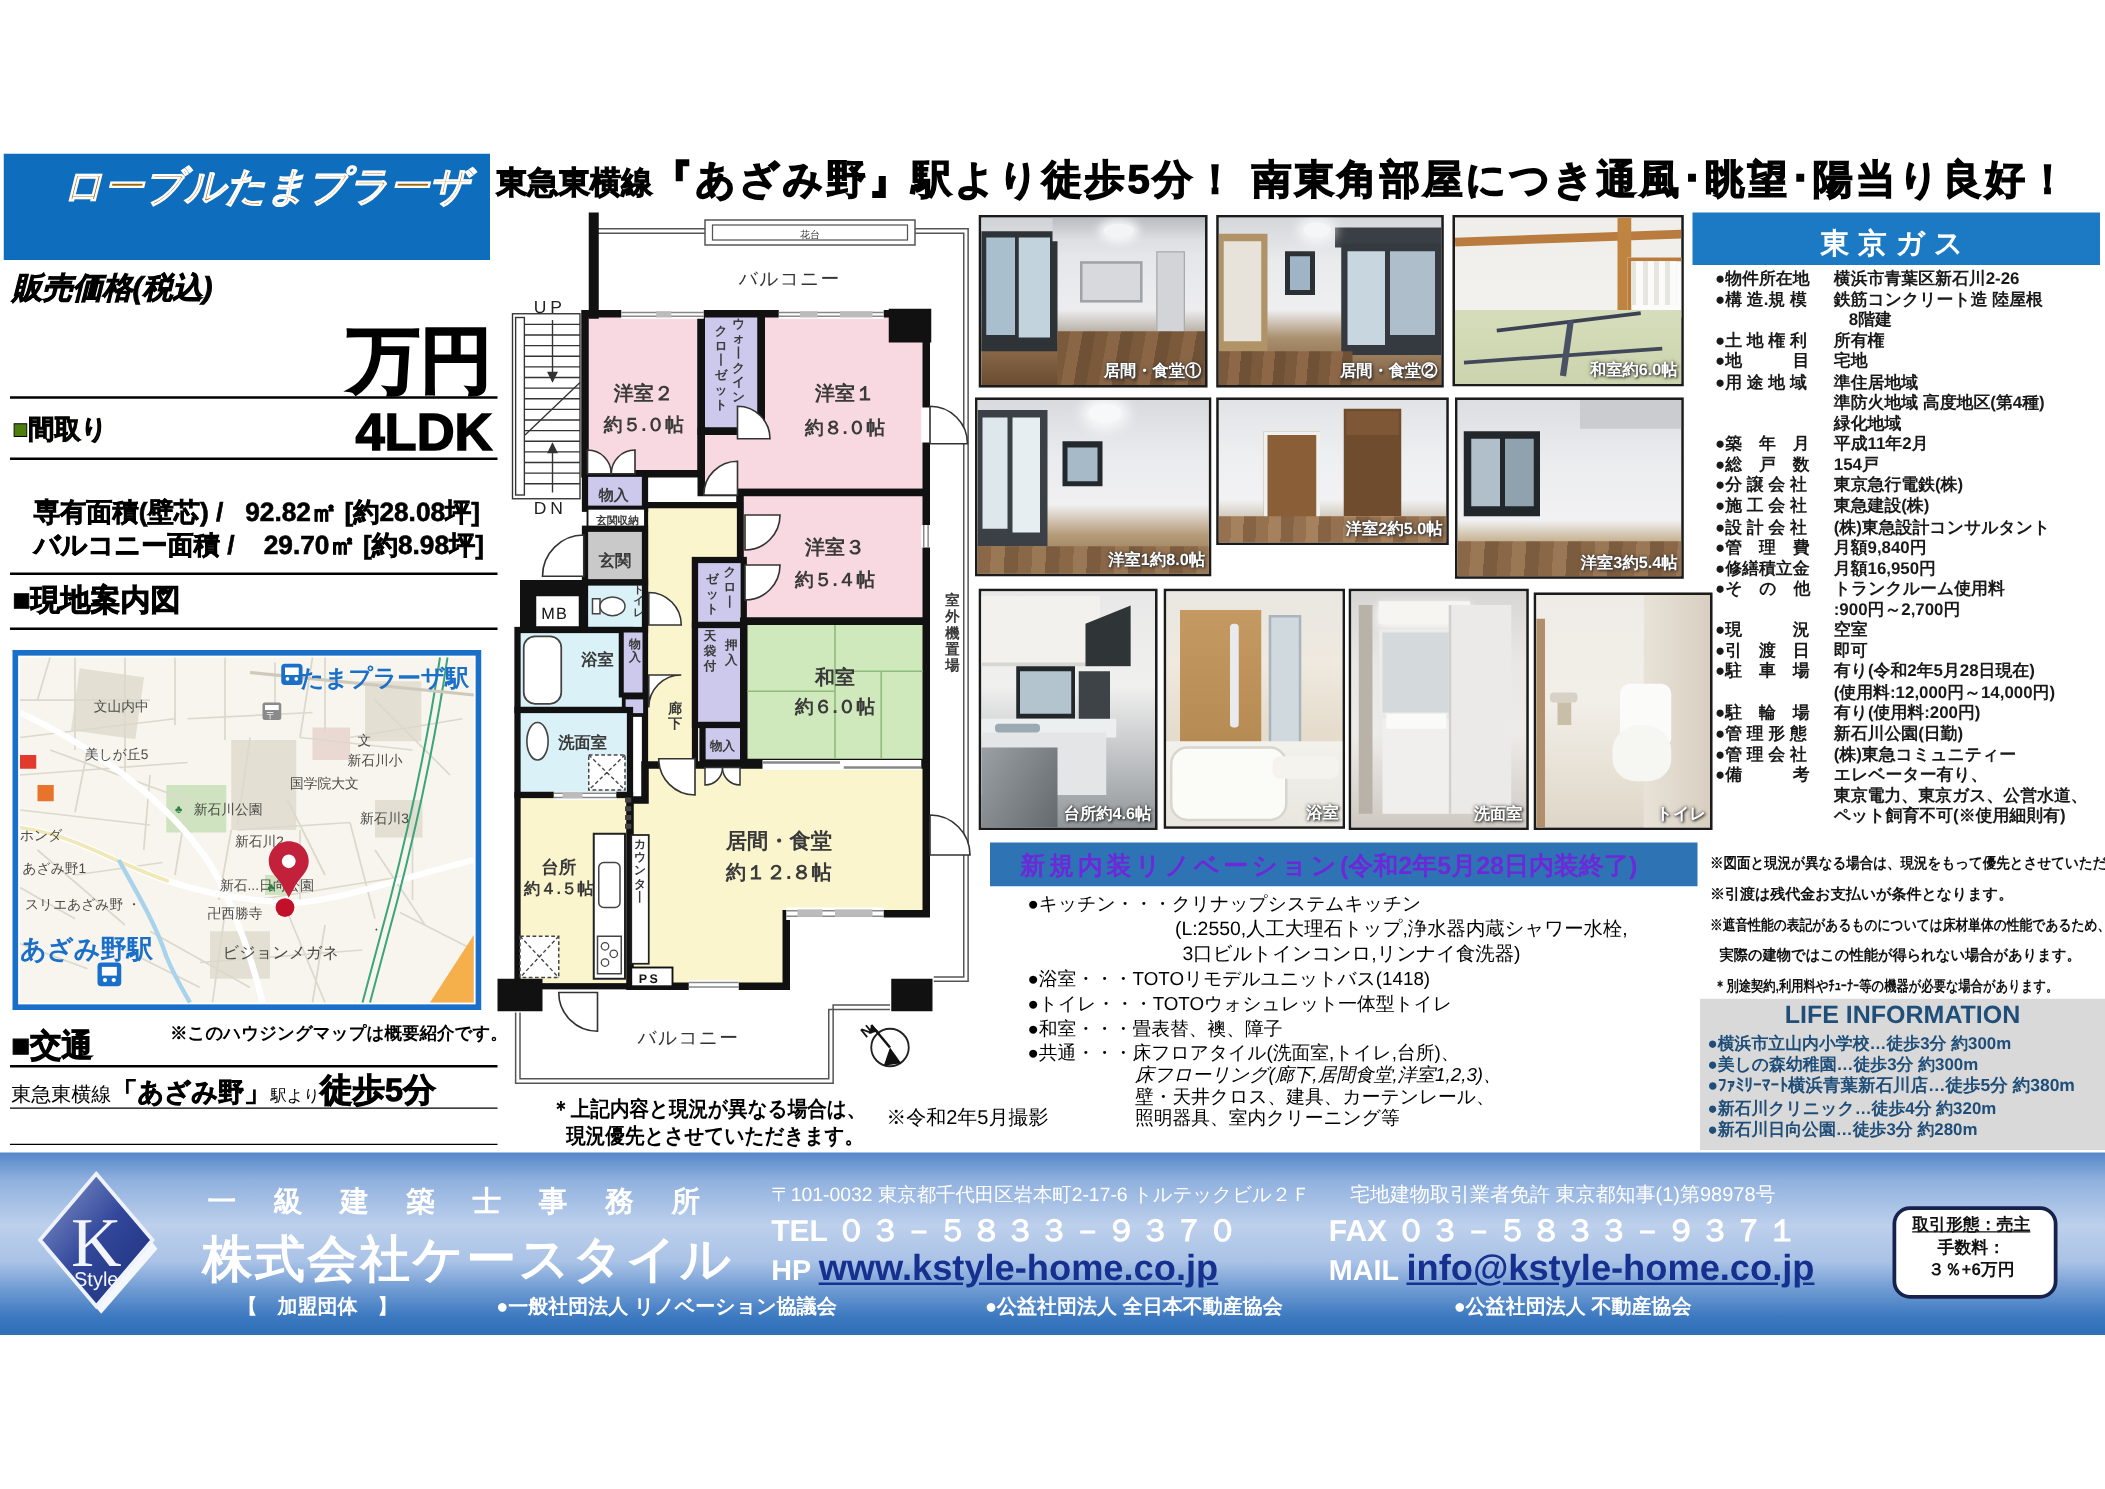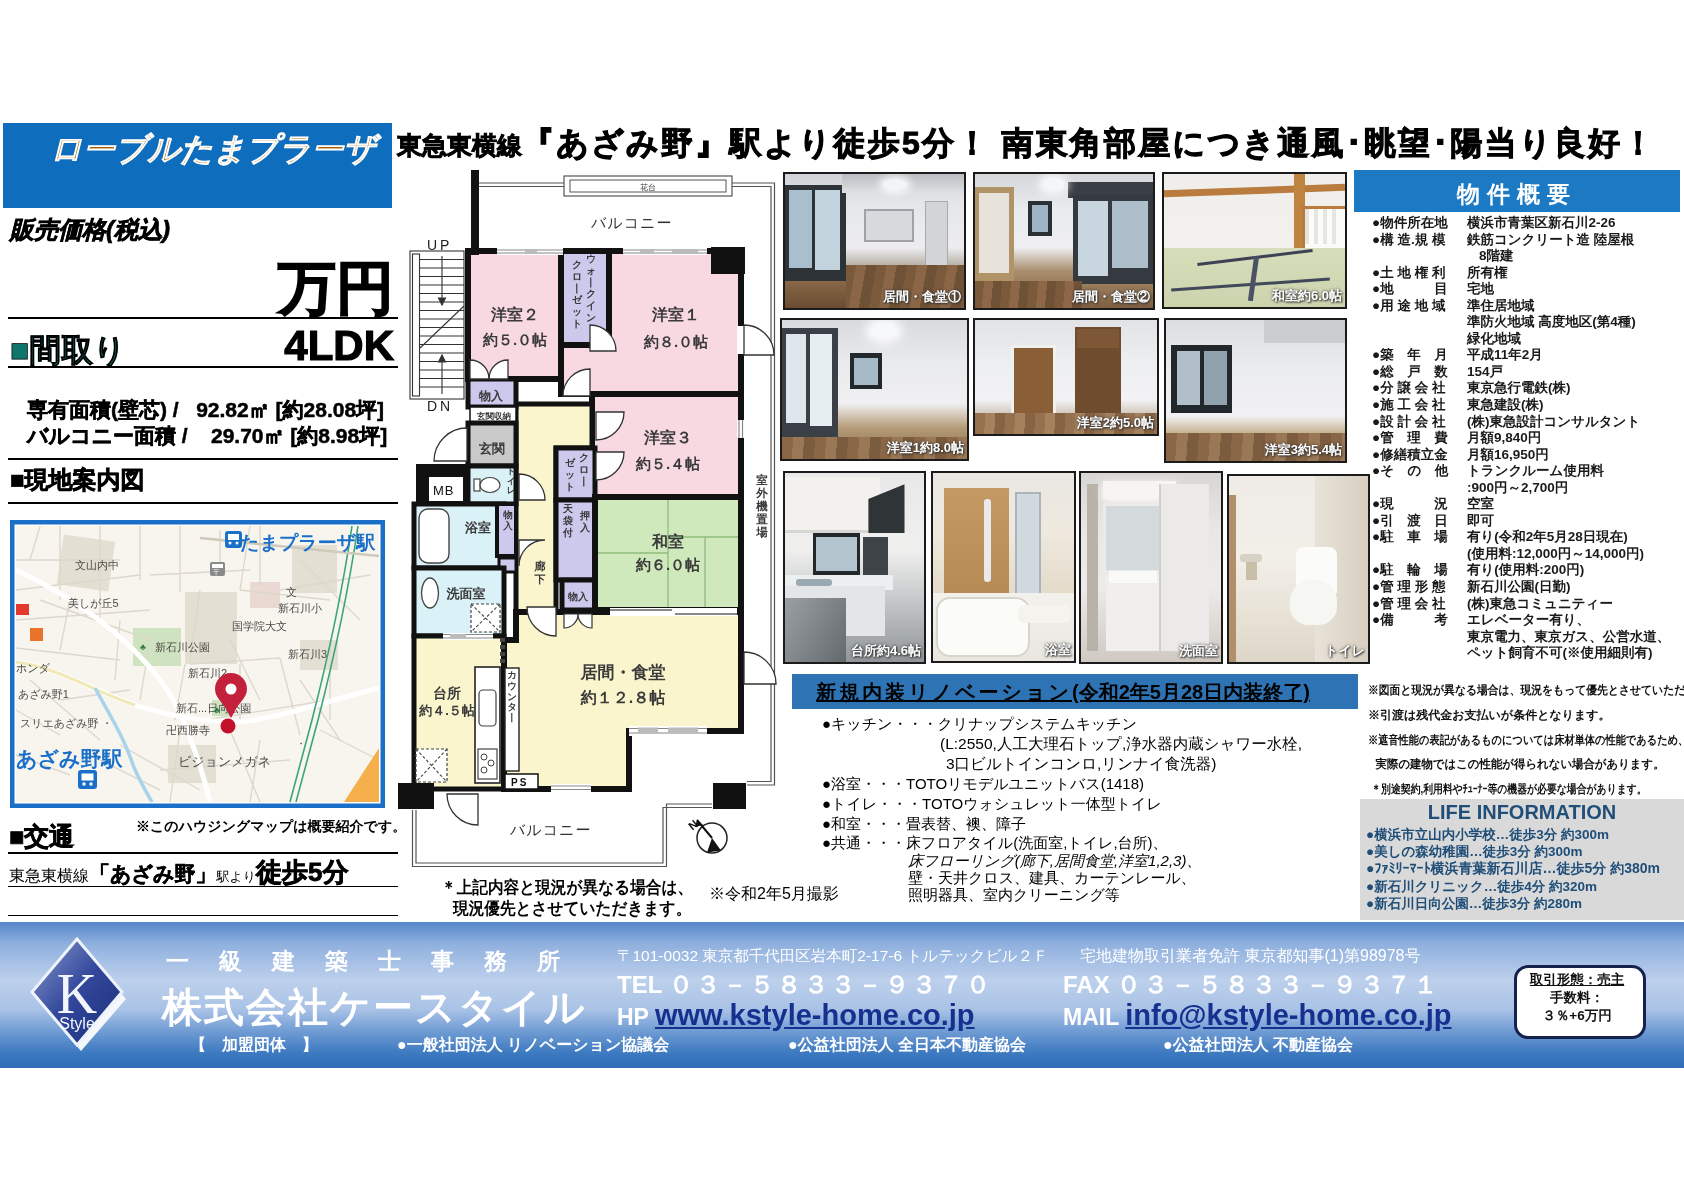--- a/index.html
+++ b/index.html
@@ -19,21 +19,21 @@
 <div class="abs" style="left:3px;top:123px;width:389px;height:85px;background:#0e6ebd;"></div>
 
 <div class="abs b" style="left:50px;top:128px;font-size:32px;font-style:italic;color:#a16207;white-space:nowrap;-webkit-text-stroke:0.8px #fff;">ローブルたまプラーザ</div>
 
 <div class="abs b" style="left:10px;top:214px;font-size:24px;font-style:italic;color:#000;-webkit-text-stroke:0.7px #000;">販売価格(税込)</div>
 
 <div class="abs b" style="left:0px;top:250px;width:394px;font-size:58px;color:#000;text-align:right;-webkit-text-stroke:1.5px #000;">万円</div>
 
 <div class="rule" style="left:8px;top:317px;width:390px;"></div>
 
-<div class="abs b" style="left:10px;top:329px;font-size:32px;color:#0f766e;-webkit-text-stroke:0.7px #000;">■間取り</div>
+<div class="abs b" style="left:10px;top:329px;font-size:21px;color:#4d7c0f;-webkit-text-stroke:0.7px #000;">■間取り</div>
 
 <div class="abs b" style="left:0px;top:322px;width:394px;font-size:42px;color:#000;text-align:right;-webkit-text-stroke:1.2px #000;">4LDK</div>
 
 <div class="rule" style="left:8px;top:366px;width:390px;"></div>
 
 <div class="abs b" style="left:27px;top:396px;font-size:21px;color:#000;-webkit-text-stroke:0.5px #000;">専有面積(壁芯) /&nbsp;&nbsp;&nbsp;92.82㎡ [約28.08坪]</div>
 
 <div class="abs b" style="left:27px;top:422px;font-size:21px;color:#000;-webkit-text-stroke:0.5px #000;">バルコニー面積 /&nbsp;&nbsp;&nbsp;&nbsp;29.70㎡ [約8.98坪]</div>
 
 <div class="rule" style="left:8px;top:458px;width:390px;"></div>
@@ -517,29 +517,29 @@
 <div class="abs" style="left:62%;top:0%;width:38%;height:100%;background:linear-gradient(90deg,#e8e2d8,#d8cfc0);"></div>
 <div class="abs" style="left:48%;top:38%;width:30%;height:26%;background:#fbfbf9;border-radius:8px 8px 4px 4px;"></div>
 <div class="abs" style="left:44%;top:56%;width:34%;height:24%;background:#f6f6f3;border-radius:46% 46% 40% 40%;"></div>
 <div class="abs" style="left:8%;top:42%;width:16%;height:4%;background:#d8d2c6;border-radius:3px;"></div>
 <div class="abs" style="left:12%;top:46%;width:8%;height:10%;background:#c9bfa8;"></div>
 <div class="abs" style="left:0;top:10%;width:5%;height:90%;background:#b0906a;"></div>
 <div class="cap">トイレ</div>
 </div>
 
 <div class="abs" style="left:792px;top:674px;width:566px;height:35px;background:#2e74b5;"></div>
-<div class="abs b" style="left:792px;top:679px;width:542px;text-align:center;font-size:20px;color:#000000;white-space:nowrap;text-decoration:underline;"><span style="letter-spacing:3px;">新規内装リノベーション</span>(令和2年5月28日内装終了)</div>
+<div class="abs b" style="left:792px;top:679px;width:542px;text-align:center;font-size:20px;color:#6d28d9;white-space:nowrap;"><span style="letter-spacing:3px;">新規内装リノベーション</span>(令和2年5月28日内装終了)</div>
 
 <div class="abs" style="left:709px;top:884px;font-size:16px;color:#000;">※令和2年5月撮影</div>
 
 <div class="abs b" style="left:441px;top:876px;font-size:17px;color:#000;transform:scaleX(0.92);transform-origin:left;">＊上記内容と現況が異なる場合は、</div>
 <div class="abs b" style="left:453px;top:897px;font-size:17px;color:#000;transform:scaleX(0.92);transform-origin:left;">現況優先とさせていただきます。</div>
 
 <div class="abs" style="left:1354px;top:170px;width:326px;height:42px;background:#1c7ac5;"></div>
-<div class="abs b" style="left:1354px;top:179px;width:326px;text-align:center;font-size:23px;color:#fff;letter-spacing:7px;">物件概要</div>
+<div class="abs b" style="left:1354px;top:179px;width:326px;text-align:center;font-size:23px;color:#fff;letter-spacing:7px;">東京ガス</div>
 
 <div class="abs" style="left:822px;top:714px;width:540px;font-size:15px;color:#000;line-height:19.9px;white-space:nowrap;">
 <div>●キッチン・・・クリナップシステムキッチン</div>
 <div style="padding-left:118px;font-size:15.5px;">(L:2550,人工大理石トップ,浄水器内蔵シャワー水栓,</div>
 <div style="padding-left:124px;font-size:15.5px;">3口ビルトインコンロ,リンナイ食洗器)</div>
 <div>●浴室・・・TOTOリモデルユニットバス(1418)</div>
 <div>●トイレ・・・TOTOウォシュレット一体型トイレ</div>
 <div>●和室・・・畳表替、襖、障子</div>
 <div>●共通・・・床フロアタイル(洗面室,トイレ,台所)、</div>
 <div style="padding-left:86px;line-height:16.7px;font-style:italic;">床フローリング(廊下,居間食堂,洋室1,2,3)、</div>

